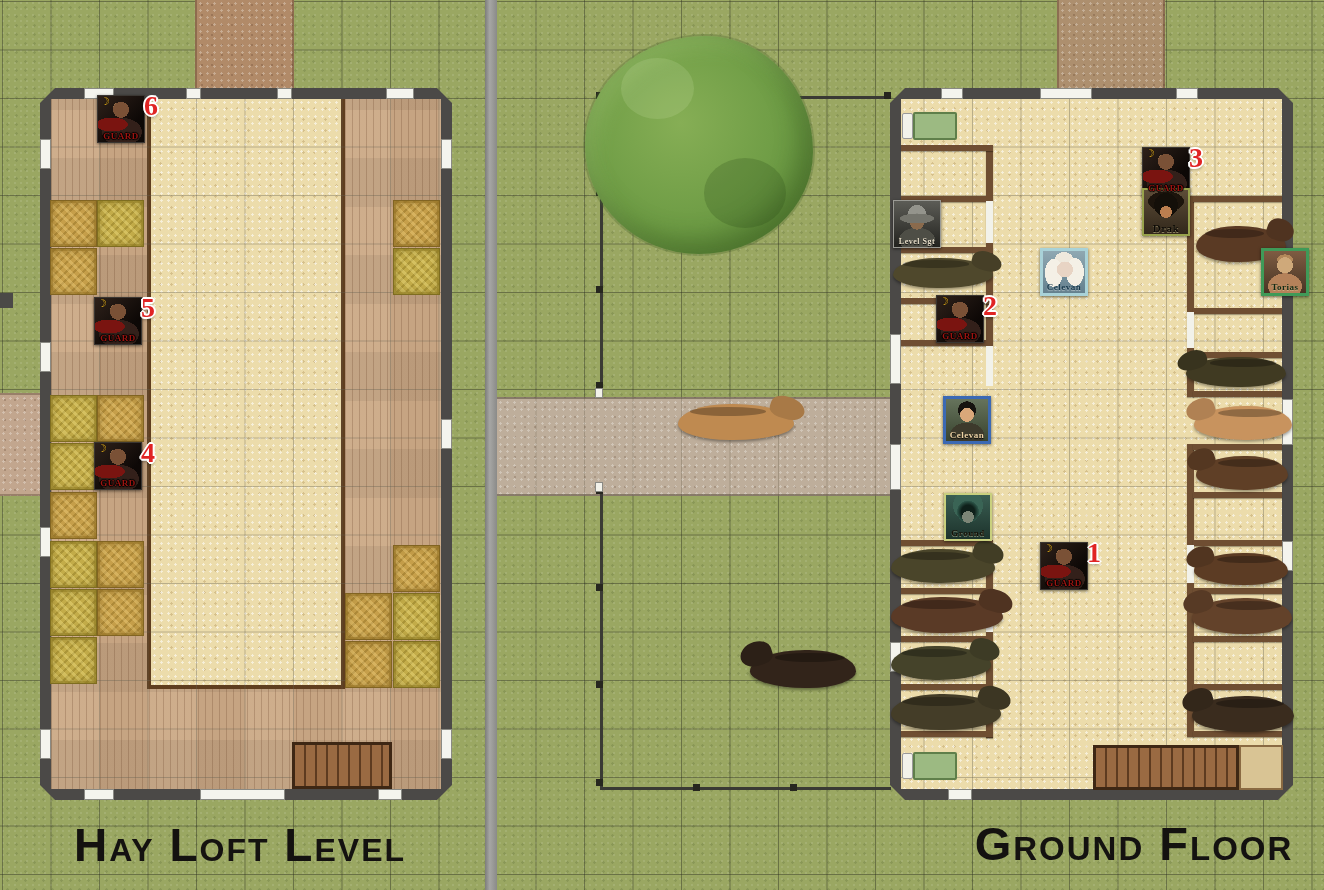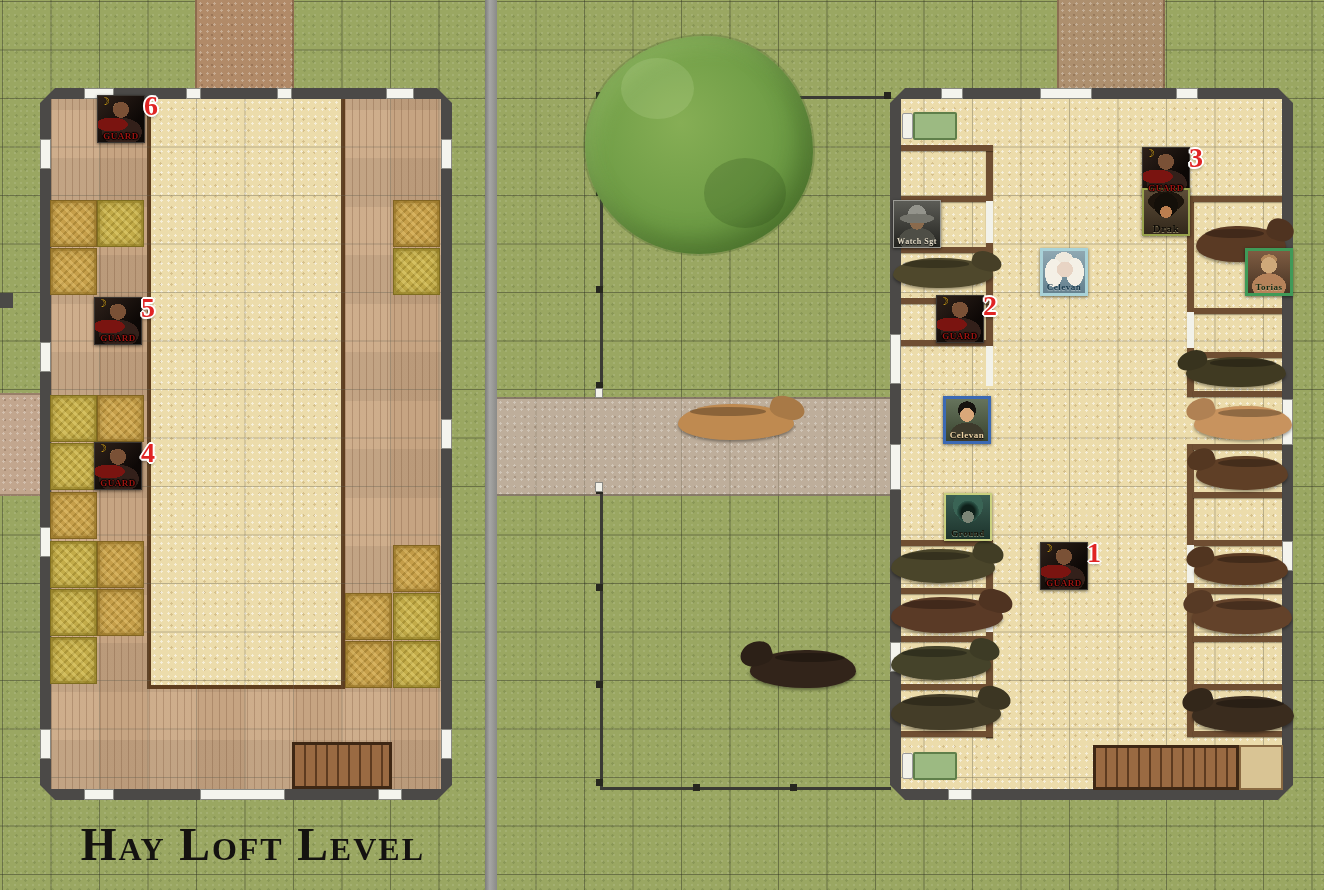--- a/index.html
+++ b/index.html
@@ -155,31 +155,31 @@
   .t-braedon .t-label{color:#181208;text-shadow:0 1px 0 rgba(220,220,180,.5);}
 
   .t-drak{border:2px solid #98a24c;background:#4e3f2e;}
   .t-drak .portrait{background:
     radial-gradient(circle 6px at 50% 50%, #bb7e4f 99%, transparent),
     radial-gradient(circle 12px at 50% 34%, #140f09 99%, transparent),
     radial-gradient(ellipse 18px 10px at 50% 26%, #1c140c 99%, transparent),
     linear-gradient(#5d4c37,#32281b);}
   .t-drak .t-label{color:#0c0a06;font-size:11px;text-shadow:0 1px 0 rgba(220,210,160,.55);}
 
-  .t-torias{border:3px solid #3f9a58;background:#73513a;}
+  .t-torias{border:3px solid #3f9a58;background:#73513a;margin-left:16px;}
   .t-torias .portrait{background:
     radial-gradient(circle 8px at 50% 34%, #cfa97a 99%, transparent),
     radial-gradient(ellipse 8px 5px at 50% 20%, #b3885a 99%, transparent),
     radial-gradient(ellipse 17px 13px at 50% 84%, #b5825a 99%, transparent),
     linear-gradient(#7e5c42,#483424);}
   .t-torias .t-label{color:#112a14;text-shadow:0 1px 0 rgba(230,220,180,.45);}
 
   
-  .map-title{position:absolute;font-family:Liberation Serif, serif;font-variant:small-caps;
-    font-weight:600;color:#141210;text-align:right;letter-spacing:2px;}
+  .map-title{position:absolute;font-family:Liberation Sans, sans-serif;font-variant:small-caps;
+    font-weight:600;color:#141210;text-align:center;letter-spacing:2px;}
   #title-left{left:55px;top:818px;width:370px;font-size:46px;}
   #title-right{left:945px;top:816px;width:378px;font-size:47px;}
 </style>
 </head>
 <body>
 
 <div id="stage">
   <div class="grass" id="panel-left"></div>
   <div class="grass" id="panel-right"></div>
 
@@ -348,21 +348,21 @@
         <span class="t-num">5</span>
       </div>
       <div class="token t-guard" style="left: 94px; top: 442px;">
         <span class="crescent">☽</span>
         <div class="portrait"></div>
         <span class="t-label">Guard</span>
         <span class="t-num">4</span>
       </div>
       <div class="token t-sgt" style="left: 893px; top: 200px;">
         <div class="portrait"></div>
-        <span class="t-label">Watch Sgt</span>
+        <span class="t-label">Level Sgt</span>
       </div>
       <div class="token t-guard" style="left: 936px; top: 295px;">
         <span class="crescent">☽</span>
         <div class="portrait"></div>
         <span class="t-label">Guard</span>
         <span class="t-num">2</span>
       </div>
       <div class="token t-celevan" style="left: 943px; top: 396px;">
         <div class="portrait"></div>
         <span class="t-label">Celevan</span>
@@ -393,13 +393,14 @@
       </div>
       <div class="token t-torias" style="left: 1245px; top: 248px;">
         <div class="portrait"></div>
         <span class="t-label">Torias</span>
       </div>
     </div>
 
   <div id="divider"></div>
 
   <div class="map-title" id="title-left">Hay Loft Level</div>
+  <div class="map-title" id="title-right">Ground Floor</div>
 </div>
 
 </body></html>

